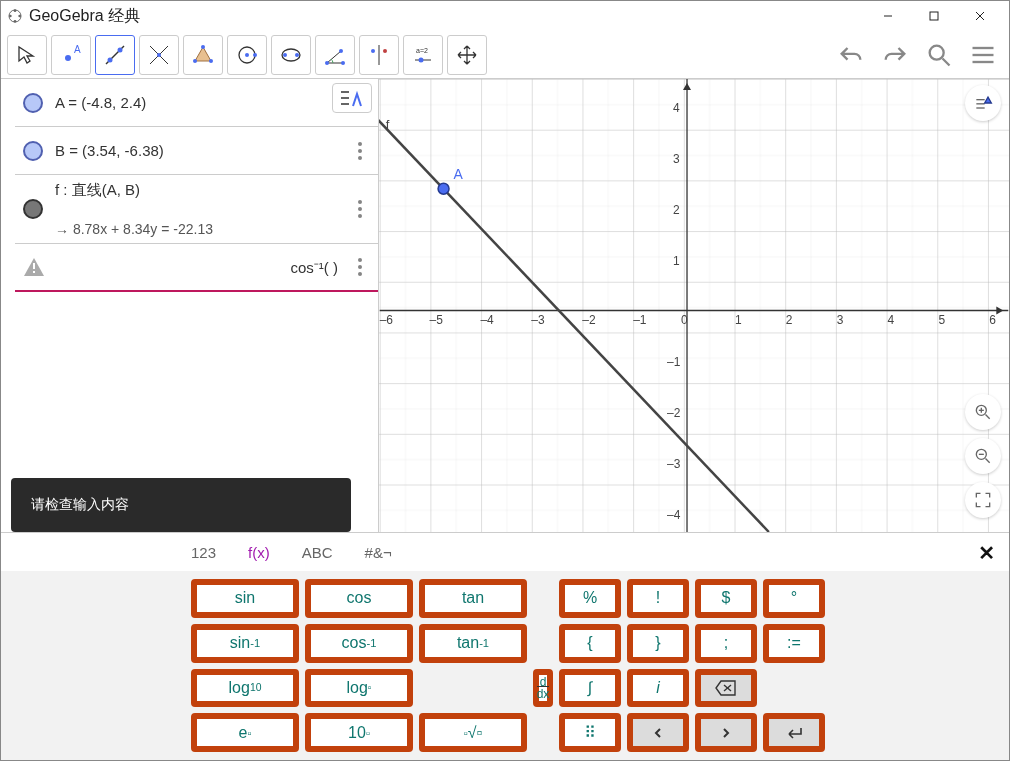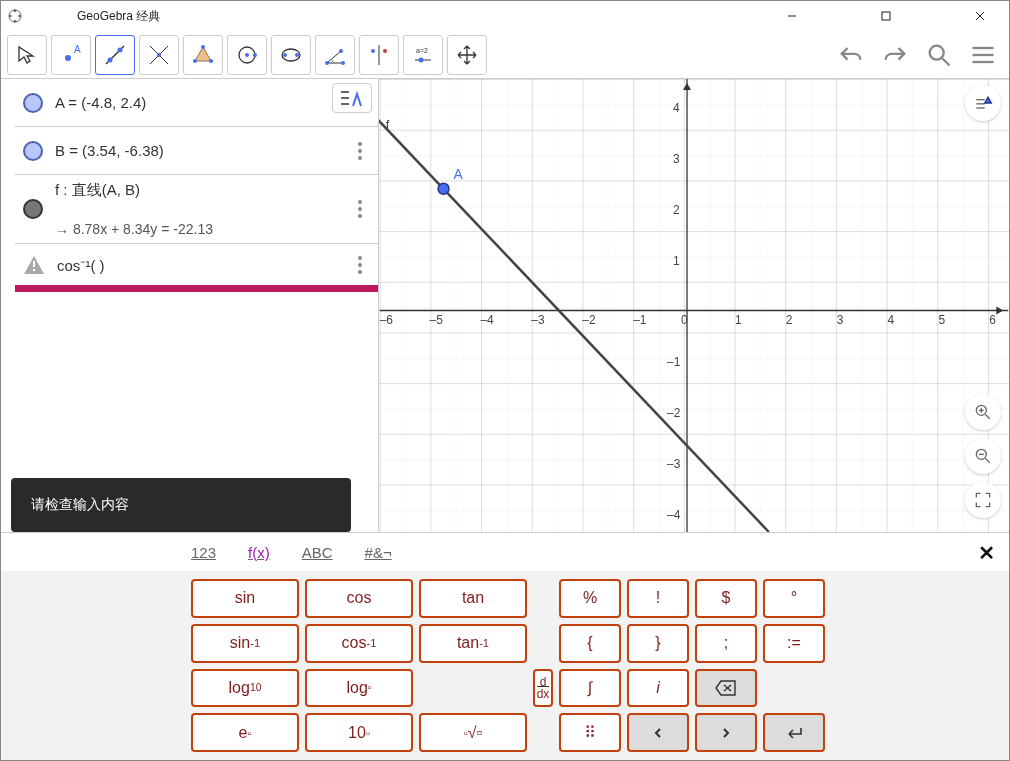--- a/index.html
+++ b/index.html
@@ -1,58 +1,58 @@
 <!DOCTYPE html>
 <html><head>
 <meta charset="utf-8">
 <style>
   * { box-sizing: border-box; font-family: Arial, "Microsoft YaHei", sans-serif; }
   html, body { margin:0; padding:0; height:100%; background:#fff; }
   #win { width:1010px; height:761px; border:1px solid #888; display:flex; flex-direction:column; position:relative; background:#fff;}
-  .titlebar { height:30px; display:flex; align-items:center; padding:0 6px; font-size:12px; color:#222;gap:48px;}
+  .titlebar { height:30px; display:flex; align-items:center; padding:0 6px; font-size:16px; color:#222;}
   .titlebar .logo { width:16px; height:16px; margin-right:6px; }
   .titlebar .spacer { flex:1; }
   .winbtn { width:46px; height:30px; display:flex; align-items:center; justify-content:center; }
   .winbtn svg { width:10px; height:10px; }
   .toolbar { height:48px; border-bottom:1px solid #ccc; display:flex; align-items:center; padding:4px 6px; gap:4px;}
   .tool { width:40px; height:40px; border:1px solid #ccc; border-radius:3px; display:flex; align-items:center; justify-content:center; background:#fff; cursor:pointer;}
   .tool.active { border:1.5px solid #4a6cf0; }
   .tool svg { width:24px; height:24px; }
   .toolbar .rspacer { flex:1; }
   .tbicon { width:40px; height:40px; display:flex; align-items:center; justify-content:center; color:#888; }
   .tbicon svg { width:28px; height:28px; stroke:#888; fill:none; stroke-width:2;}
   .body { flex:1; display:flex; min-height:0;}
   .algebra { width:378px; border-right:1px solid #ccc; display:flex; flex-direction:column; position:relative;padding-left:14px;}
   .row { display:flex; align-items:center; border-bottom:1px solid #ccc; min-height:48px; padding:6px 8px; gap:12px;}
-  .row.selected { border-bottom:7px solid #be185d; }
+  .row.selected { border-bottom:2px solid #be185d;text-align:right; }
   .colorcirc { width:20px; height:20px; border-radius:50%; border:2px solid #666; flex:0 0 auto;}
   .colorcirc.blue { background:#b7c8f8; border-color:#5060b0;}
   .colorcirc.black { background:#777; border-color:#333;}
   .warntri { width:22px; height:20px; }
   .row .def { flex:1; font-size:15px; color:#333; }
   .row .sub { font-size:14px; color:#555; margin-top:21px;}
   .menu3 { width:20px; display:flex; flex-direction:column; gap:3px; align-items:center; cursor:pointer;}
   .menu3 span{ width:4px; height:4px; background:#858585; border-radius:50%; display:block;}
   .sortbtn { position:absolute; top:4px; right:6px; width:40px; height:30px; border:1px solid #ccc; border-radius:4px; display:flex; align-items:center; justify-content:center; background:#fff; z-index:2;}
   .tooltip { position:absolute; bottom:0; left:10px; background:#2a2a2a; color:#fff; font-size:14px; padding:18px 20px; border-radius:4px; width:340px;}
   .graph { flex:1; position:relative; background:#fff;}
   .graph svg { width:100%; height:100%; }
   .sidebtns { position:absolute; right:8px; display:flex; flex-direction:column; gap:8px;}
   .sidebtns.top { top:6px; }
   .sidebtns.bot { bottom:14px; }
   .circlebtn { width:36px; height:36px; border-radius:50%; background:#fff; box-shadow:0 1px 3px rgba(0,0,0,0.2); display:flex; align-items:center; justify-content:center;}
   .circlebtn svg { width:20px; height:20px; stroke:#666; fill:none; stroke-width:1.6;}
   .keyboard { height:228px; border-top:1px solid #ccc; background:#f2f2f2; display:flex; flex-direction:column;}
-  .kbtabs { height:38px; background:#fff; display:flex; align-items:center; padding:0 190px 0 190px; gap:32px; font-size:15px; color:#666; position:relative;text-decoration:underline;}
+  .kbtabs { height:38px; background:#fff; display:flex; align-items:center; padding:0 190px 0 190px; gap:32px; font-size:15px; color:#666; position:relative;}
   .kbtabs .tab { cursor:pointer;}
   .kbtabs .tab.active { color:#a21caf;}
   .kbtabs .close { position:absolute; right:14px; top:8px; font-size:20px; font-weight:bold; cursor:pointer; color:#111;}
   .keys { flex:1; padding:8px 190px; display:grid; grid-template-rows:repeat(4,1fr); gap:6px;}
   .krow { display:grid; grid-template-columns: repeat(3, 108px) 20px repeat(4, 62px); gap:6px;}
-  .key { border:2px solid #c2410c; border-radius:4px; display:flex; align-items:center; justify-content:center; background:#fff; font-size:16px; color:#7f1d1d; cursor:pointer;}
+  .key { border:6px solid #c2410c; border-radius:4px; display:flex; align-items:center; justify-content:center; background:#fff; font-size:16px; color:#0f766e; cursor:pointer;}
   .key.gray { background:#dcdcdc;}
   .kspacer { }
   sup { font-size:0.7em; }
   sub.sm { font-size:0.65em; }
 </style>
 </head>
 <body>
 <div id="win">
 
 <div class="titlebar">

